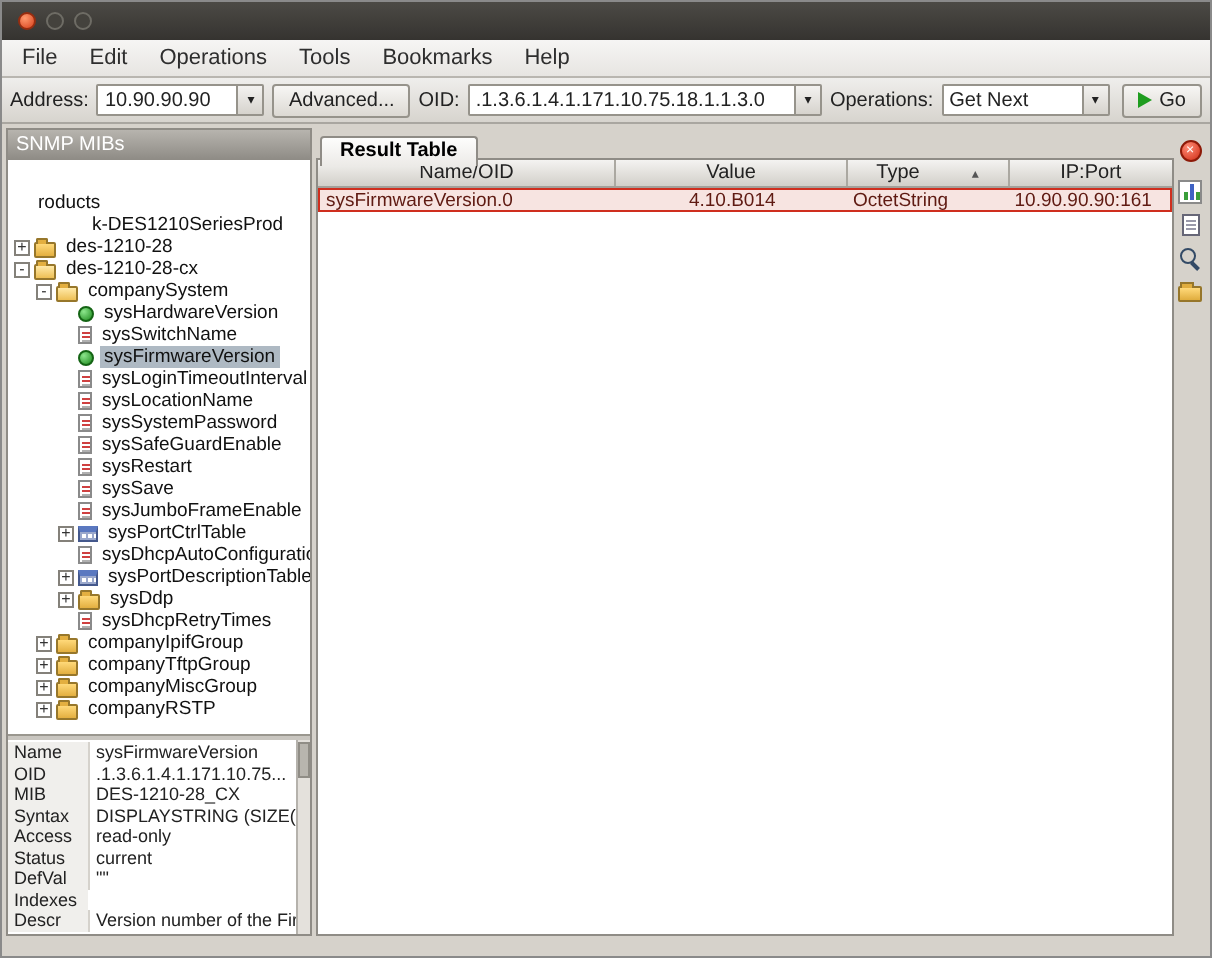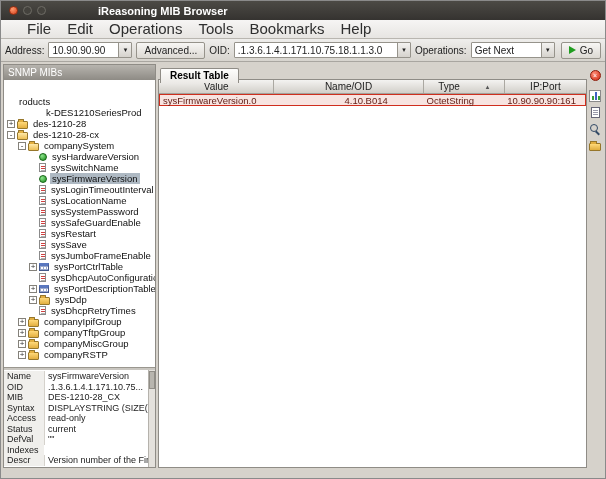--- a/index.html
+++ b/index.html
@@ -7,21 +7,21 @@
   .window{width:606px;height:479px;border:1px solid #8a8a8a;background:#d6d2cb;display:flex;flex-direction:column;overflow:hidden;}
 
   
   .titlebar{height:19px;flex:none;background:linear-gradient(#4c4a45,#353330);display:flex;align-items:center;color:#fff;}
   .wbtn{width:9px;height:9px;border-radius:50%;margin-left:5px;flex:none;cursor:pointer;}
   .wbtn.close{margin-left:8px;background:radial-gradient(circle at 35% 30%,#ff9a6e,#d6401c);border:1px solid #952d10;}
   .wbtn.plain{background:#44423d;border:1px solid #6e6c65;}
   .title{margin-left:52px;font-size:11px;font-weight:bold;white-space:nowrap;}
 
   
-  .menubar{height:19px;flex:none;background:linear-gradient(#f6f5f4,#e7e5e2);border-bottom:1px solid #b9b6b0;display:flex;align-items:flex-end;font-size:15px;color:#2e2e2e;padding-left:18px;}
+  .menubar{height:19px;flex:none;background:linear-gradient(#f6f5f4,#e7e5e2);border-bottom:1px solid #b9b6b0;display:flex;align-items:center;font-size:11px;color:#2e2e2e;padding-left:2px;}
   .menu-item{padding:1px 8px;cursor:default;}
 
   
   .toolbar{height:23px;flex:none;background:linear-gradient(#efeeec,#d7d4ce);border-bottom:1px solid #a9a6a0;display:flex;align-items:center;font-size:10px;color:#222;padding:0 4px;gap:4px;}
   .tb-label{flex:none;white-space:nowrap;}
   .combo{height:16px;border:1px solid #96938b;background:#fff;display:flex;align-items:center;border-radius:1px;overflow:hidden;}
   .combo .combo-text{padding:18px 3px;font-size:10px;white-space:nowrap;overflow:hidden;flex:1;min-width:0;}
   .combo .combo-btn{width:13px;align-self:stretch;flex:none;background:linear-gradient(#f3f2f0,#d6d3cd);border-left:1px solid #96938b;display:flex;align-items:center;justify-content:center;font-size:7px;color:#222;cursor:pointer;}
   .combo.address{width:84px;flex:none;}
   .combo.oid{flex:1;min-width:0;}
@@ -93,21 +93,20 @@
 </style>
 </head>
 <body>
 
 <div class="window">
 
   <div class="titlebar">
     <span class="wbtn close"></span>
     <span class="wbtn plain"></span>
     <span class="wbtn plain"></span>
-    <span class="title">iReasoning MIB Browser</span>
   </div>
 
   <div class="menubar">
     <span class="menu-item">File</span>
     <span class="menu-item">Edit</span>
     <span class="menu-item">Operations</span>
     <span class="menu-item">Tools</span>
     <span class="menu-item">Bookmarks</span>
     <span class="menu-item">Help</span>
   </div>
@@ -305,25 +304,25 @@
       </div>
     </div>
 
     <div class="right-panel">
       <div class="right-main">
         <div class="tab-row">
           <span class="tab">Result Table</span>
         </div>
         <div class="table-wrap">
           <div class="thead">
+            <span class="th c0">
+              <span>Name/OID</span>
+            </span>
             <span class="th c1">
               <span>Value</span>
-            </span>
-            <span class="th c0">
-              <span>Name/OID</span>
             </span>
             <span class="th c2">
               <span>Type</span>
               <span class="sort">▴</span>
             </span>
             <span class="th c3">
               <span>IP:Port</span>
             </span>
           </div>
           <div class="trow">

